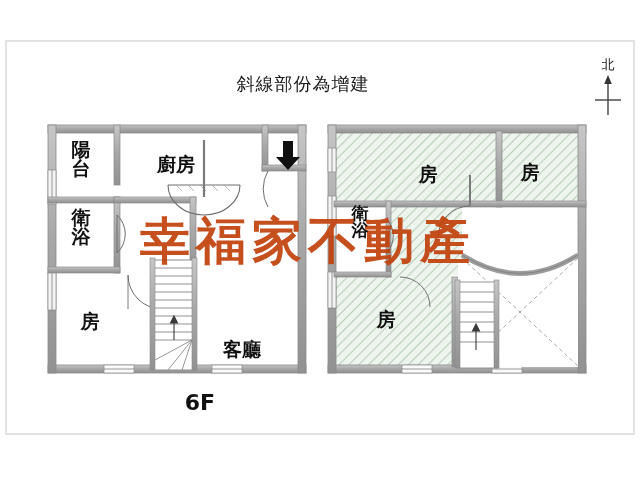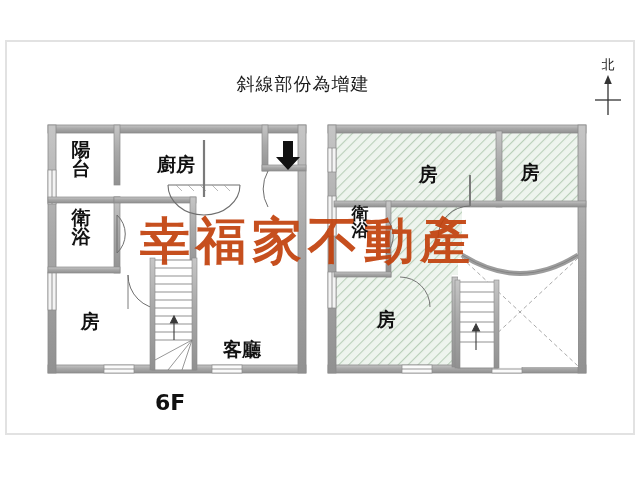--- a/index.html
+++ b/index.html
@@ -62,21 +62,21 @@
     white-space: pre-line;
   }
   .room-label.small {
     font-size: 17px;
   }
   .floor-label {
     position: absolute;
     font-size: 22px;
     color: #111111;
     font-weight: 700;
-    text-align: left;
+    text-align: right;
     font-family: "DejaVu Sans", "Liberation Sans", sans-serif;
   }
   .north-wrap {
     position: absolute;
     left: 588px;
     top: 58px;
     width: 40px;
     height: 62px;
     text-align: center;
   }

